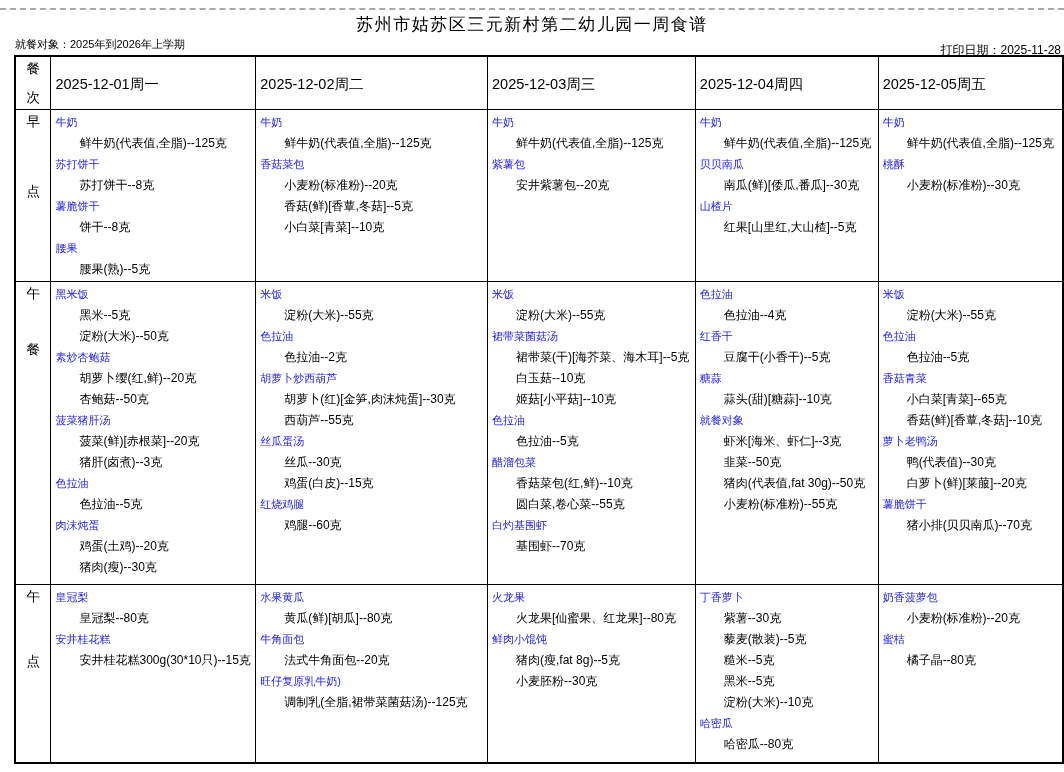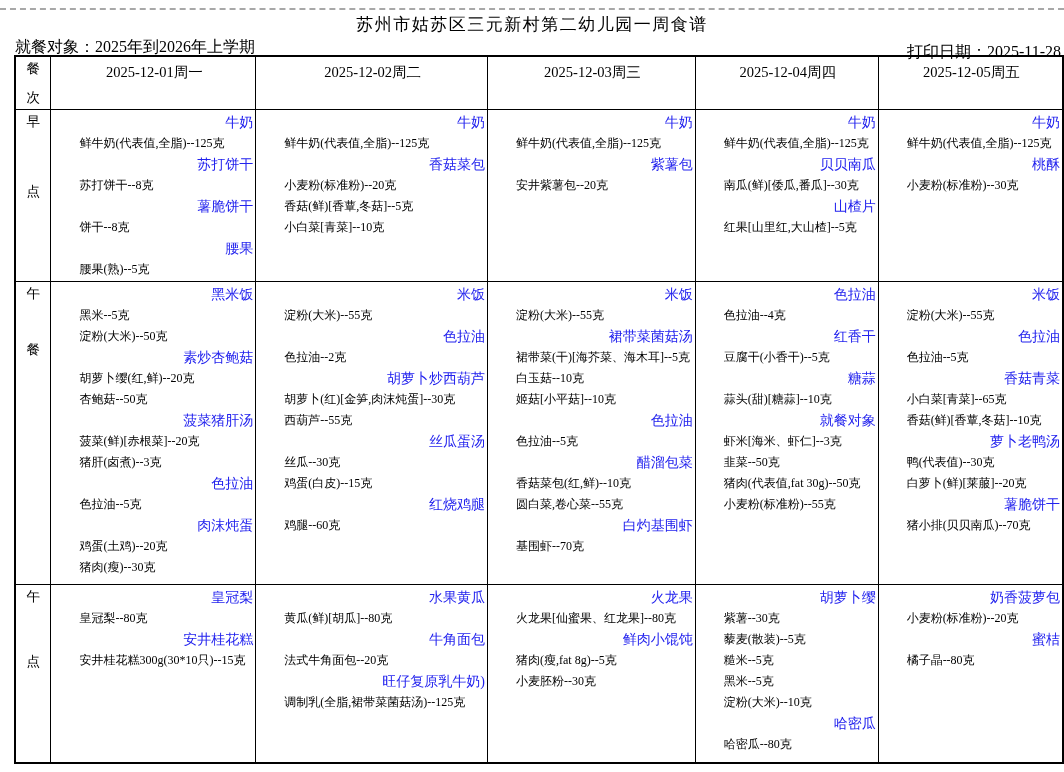--- a/index.html
+++ b/index.html
@@ -1,33 +1,33 @@
 <!DOCTYPE html>
 <html style="--dish-color: #2222EE;"><head>
 <meta charset="utf-8">
 <style>
   html,body{margin:0;padding:0;background:#fff;}
   .page{position:relative;width:1064px;height:772px;background:#fff;overflow:hidden;
-        font-family:Liberation Serif, serif;color:#000;}
+        font-family:Liberation Sans, sans-serif;color:#000;}
   .page-break{position:absolute;top:8px;left:0;width:100%;height:0;
               border-top:2px dashed #a8a8a8;}
   .title{position:absolute;top:13px;left:0;width:100%;text-align:center;
          font-size:17px;letter-spacing:1.5px;}
-  .audience{position:absolute;top:37px;left:15px;font-size:16px;}
-  .print-date{position:absolute;top:42px;right:3px;font-size:16px;}
+  .audience{position:absolute;top:37px;left:15px;font-size:11px;}
+  .print-date{position:absolute;top:42px;right:3px;font-size:12px;}
   table.menu-table{position:absolute;top:55px;left:14px;border-collapse:collapse;
         table-layout:fixed;border:2px solid #000;}
   .menu-table th,.menu-table td{border:1px solid #000;vertical-align:top;
         padding:2px 2px 0 4px;font-weight:normal;overflow:hidden;}
   .menu-table thead tr{height:53px;}
-  th.day-header{font-size:14.5px;text-align:center;padding-top:6px;}
+  th.day-header{font-size:14.5px;text-align:left;padding-top:18px;}
   th.label-cell{padding:0;}
   .stack{display:flex;flex-direction:column;align-items:center;padding-top:3px;
          font-size:13.5px;}
-  .dish-name{color:var(--dish-color,#2222EE);font-size:14px;line-height:21px;text-align:right;}
+  .dish-name{color:var(--dish-color,#2222EE);font-size:11px;line-height:21px;}
   .ingredient{color:#000;font-size:12px;line-height:21px;text-indent:24px;}
 </style>
 </head>
 <body>
 
 <div class="page">
   <div class="page-break"></div>
   <div class="title">苏州市姑苏区三元新村第二幼儿园一周食谱</div>
   <div class="audience">就餐对象：2025年到2026年上学期</div>
   <div class="print-date">打印日期：2025-11-28</div>
@@ -205,21 +205,21 @@
             <div class="ingredient">调制乳(全脂,裙带菜菌菇汤)--125克</div>
           </td>
           <td>
             <div class="dish-name">火龙果</div>
             <div class="ingredient">火龙果[仙蜜果、红龙果]--80克</div>
             <div class="dish-name">鲜肉小馄饨</div>
             <div class="ingredient">猪肉(瘦,fat 8g)--5克</div>
             <div class="ingredient">小麦胚粉--30克</div>
           </td>
           <td>
-            <div class="dish-name">胡萝卜缨</div>
+            <div class="dish-name">丁香萝卜</div>
             <div class="ingredient">紫薯--30克</div>
             <div class="ingredient">藜麦(散装)--5克</div>
             <div class="ingredient">糙米--5克</div>
             <div class="ingredient">黑米--5克</div>
             <div class="ingredient">淀粉(大米)--10克</div>
             <div class="dish-name">哈密瓜</div>
             <div class="ingredient">哈密瓜--80克</div>
           </td>
           <td>
             <div class="dish-name">奶香菠萝包</div>

